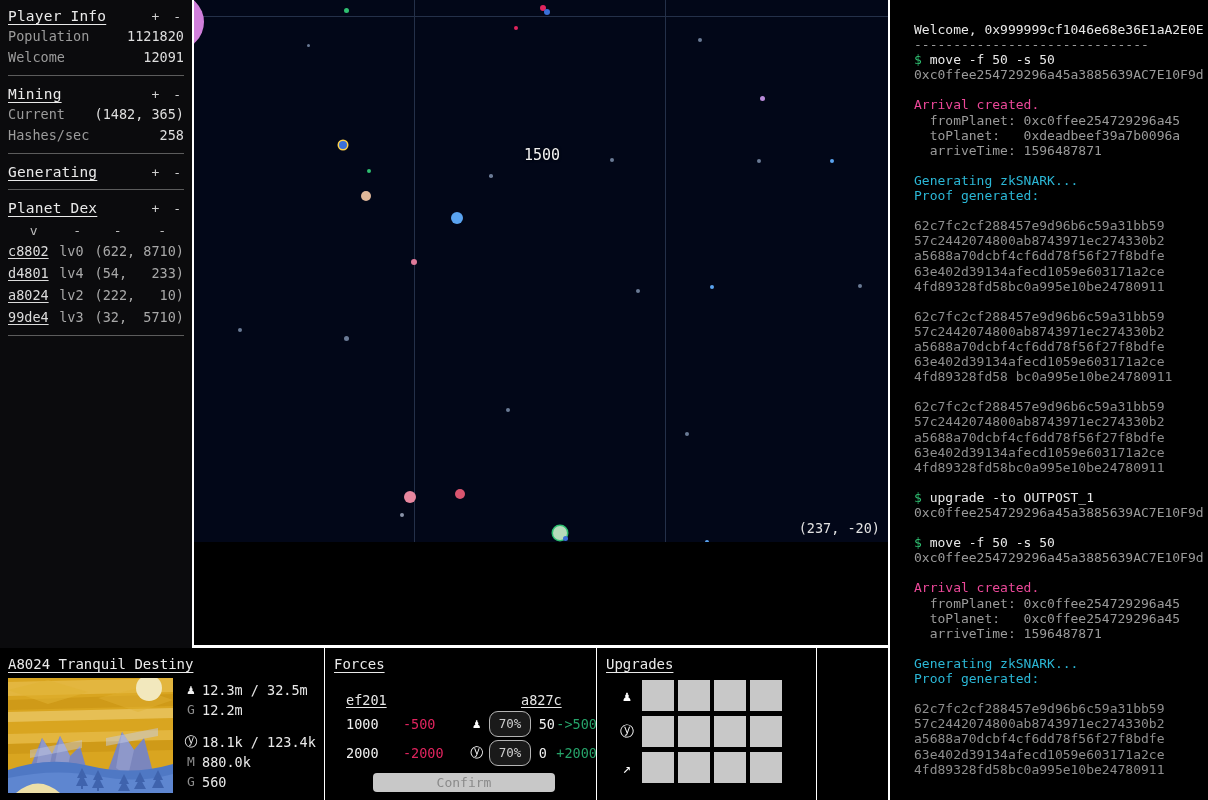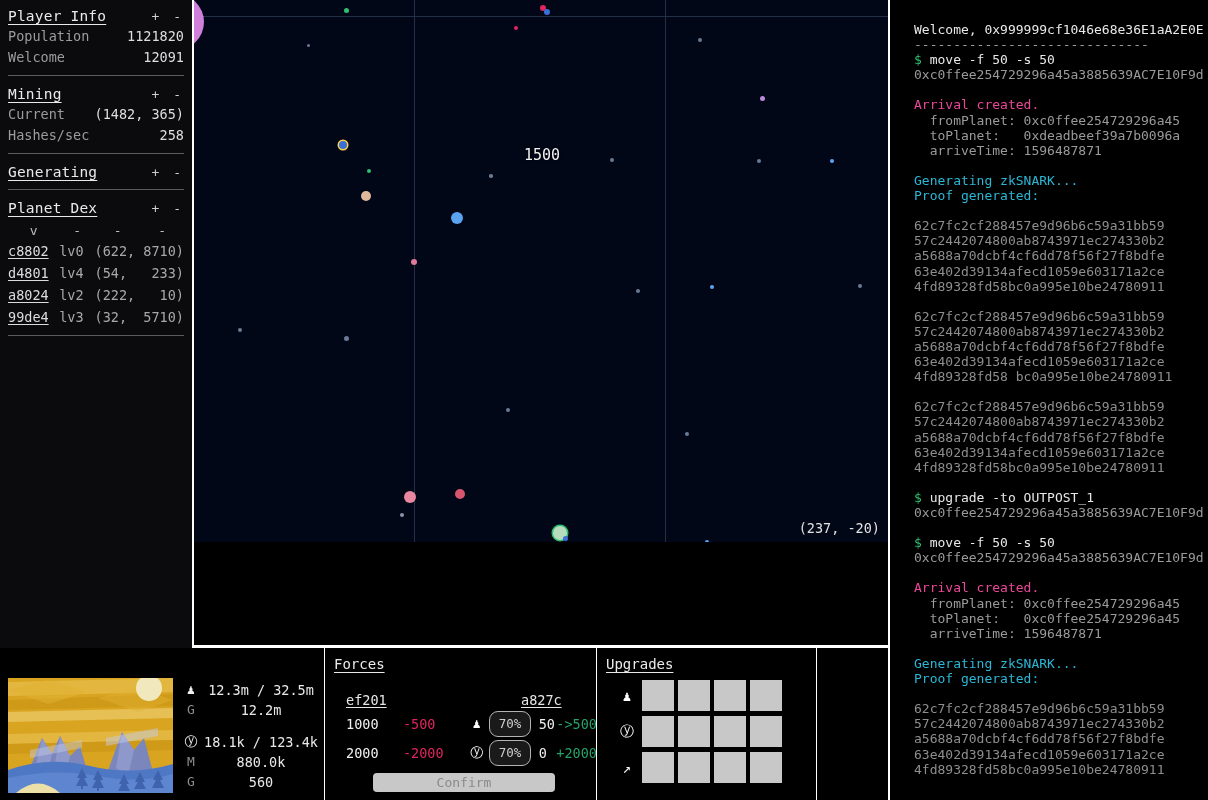--- a/index.html
+++ b/index.html
@@ -88,21 +88,21 @@
   
   #thumb {
     position:absolute; left:8px; top:30px; width:165px; height:115px;
     overflow:hidden; background:#d9a520;
   }
   #thumb svg { display:block; }
   #pstats { position:absolute; left:180px; top:32px; width:140px; font-size:13.5px; }
   .pstat { display:flex; align-items:center; line-height:20px; }
   .pstat .ic { width:22px; text-align:center; color:#f0f0f0; font-size:13px; }
   .pstat .ic.dim { color:#8d8d8d; }
-  .pstat .tx { flex:1; text-align:center; color:#e8e8e8; white-space:pre; }
+  .pstat .tx { flex:1; text-align:left; color:#e8e8e8; white-space:pre; }
   .pstat.gap { margin-top:12px; }
 
   
   #forces-body { position:absolute; left:0; top:44px; width:271px; }
   .f-hdr { display:flex; font-size:13.5px; padding-left:20px; }
   .f-hdr .l, .f-hdr .r {
     color:#e6e6e6; text-decoration:underline; text-underline-offset:2px;
   }
   .f-hdr .l { width:175px; }
   .f-row {
@@ -267,20 +267,21 @@
     <div id="map-labels">
         <div class="mono-label" style="left: 330px; top: 146px;">1500</div>
       </div>
     <div id="map-coord">(237, -20)</div>
   </div>
   <div id="map-border-b"></div>
 
   <div id="bottom">
 
     <div class="bp" id="bp-planet">
+      <span class="bp-title">A8024 Tranquil Destiny</span>
       <div id="thumb">
         <svg width="165" height="115" viewBox="0 0 165 115" xmlns="http://www.w3.org/2000/svg">
           <rect x="0" y="0" width="165" height="115" fill="#d9a520"></rect>
           <path d="M0 4 L165 0 L165 14 L0 18 Z" fill="#e3b63f"></path>
           <path d="M0 22 L165 16 L165 28 L0 32 Z" fill="#cf9a18"></path>
           <path d="M0 34 L165 30 L165 40 L0 44 Z" fill="#e6bf55"></path>
           <path d="M0 46 L165 42 L165 52 L0 56 Z" fill="#d9a520"></path>
           <path d="M0 56 L165 52 L165 62 L0 66 Z" fill="#e3b63f"></path>
           <path d="M0 66 L165 62 L165 72 L0 76 Z" fill="#cf9a18"></path>
           <path d="M0 12 L40 2 L80 14 L40 26 Z" fill="#e0b233" opacity=".55"></path>

